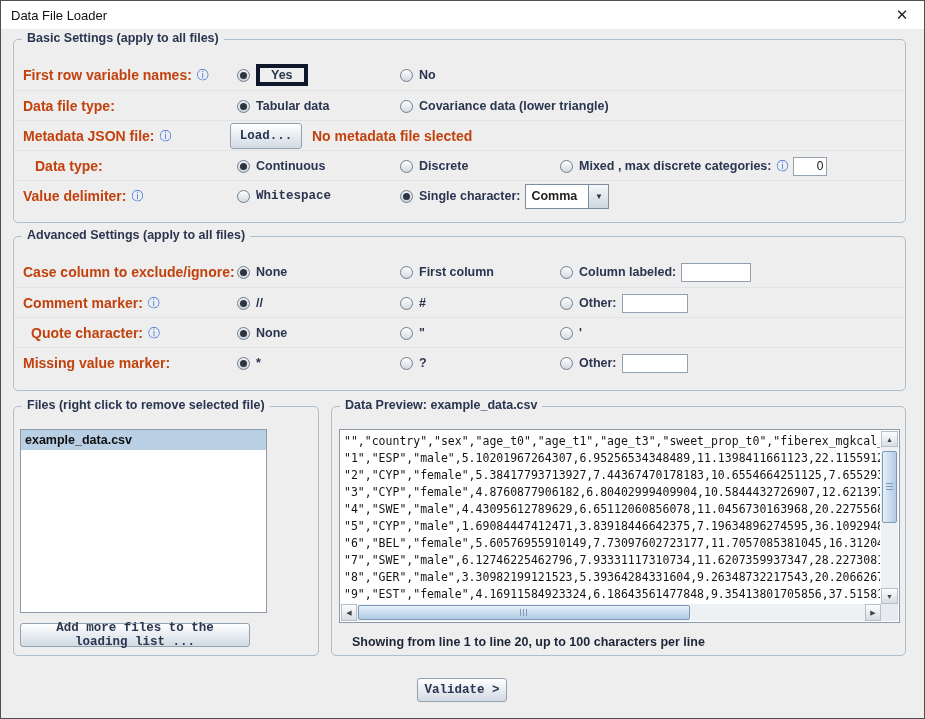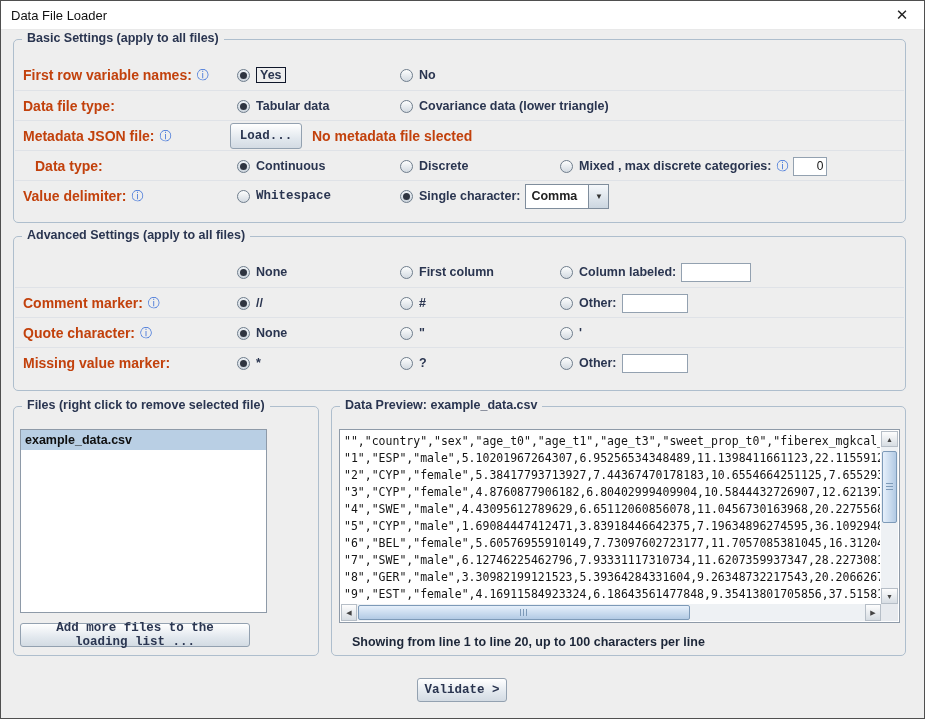--- a/index.html
+++ b/index.html
@@ -20,21 +20,21 @@
   .row.sep{border-top:1px solid #dfe2e7;}
   .cell{position:absolute;top:0;height:100%;display:flex;align-items:center;gap:5px;white-space:nowrap;}
   .lbl{font-weight:bold;font-size:14px;color:#c2410c;}
   .info{color:#3a6fd8;font-size:12px;line-height:1;font-weight:normal;}
   
   .opt{display:flex;align-items:center;gap:6px;}
   .radio{width:13px;height:13px;border-radius:50%;border:1px solid #6f7d8c;background:linear-gradient(#fdfefe,#d3dae1);box-sizing:border-box;position:relative;flex:0 0 auto;}
   .radio.checked{background:linear-gradient(#eef2f6,#ccd4dc);}
   .radio.checked::after{content:"";position:absolute;inset:2px;border-radius:50%;background:#2e3440;}
   .olabel{font-weight:bold;font-size:12.5px;color:#2a3550;}
-  .focusbox{border:1px solid #0f172a;padding:0 3px;}
+  .focusbox{border:4px solid #0f172a;padding:0 11px;}
   
   .btn{background:linear-gradient(#ffffff,#e2e8ee 60%,#d3dbe3);border:1px solid #93a1b0;border-radius:3px;
        font-weight:bold;font-size:12.5px;color:#2a3550;display:flex;align-items:center;justify-content:center;
        box-sizing:border-box;font-family:Liberation Mono, monospace;}
   .tf{background:#fff;border:1px solid #93a1b0;height:19px;box-sizing:border-box;font-size:12px;padding:0 3px;
       font-family:"Liberation Sans",sans-serif;color:#111;}
   .tf.num{width:34px;text-align:right;}
   .combo{display:flex;height:25px;justify-content:space-between;}
   .combo .cval{width:64px;background:#fff;border:1px solid #7f8d9c;display:flex;align-items:center;padding:0 5px;
                font-weight:bold;font-size:12.5px;color:#222;box-sizing:border-box;}
@@ -177,20 +177,23 @@
           <span class="cbtn">▼</span>
         </span>
       </div>
     </div>
   </div>
 
   <div class="group" style="left:12px;top:235px;width:893px;height:155px;">
     <span class="gtitle">Advanced Settings (apply to all files)</span>
 
     <div class="row" style="top:20px;">
+      <div class="cell" style="left:8px;">
+        <span class="lbl">Case column to exclude/ignore:</span>
+      </div>
       <div class="cell" style="left:222px;">
         <span class="opt">
             <span class="radio checked"></span>
         <span class="olabel">None</span>
           </span>
       </div>
       <div class="cell" style="left:385px;">
         <span class="opt">
             <span class="radio"></span>
         <span class="olabel">First column</span>
@@ -225,21 +228,21 @@
       <div class="cell" style="left:545px;">
         <span class="opt">
             <span class="radio"></span>
         <span class="olabel">Other:</span>
           </span>
         <input class="tf" style="width: 66px;" value="">
       </div>
     </div>
 
     <div class="row sep" style="top:80px;">
-      <div class="cell" style="left:8px;">
+      <div class="cell" style="left:16px;">
         <span class="lbl">Quote character:</span>
         <span class="info">ⓘ</span>
       </div>
       <div class="cell" style="left:222px;">
         <span class="opt">
             <span class="radio checked"></span>
         <span class="olabel">None</span>
           </span>
       </div>
       <div class="cell" style="left:385px;">

